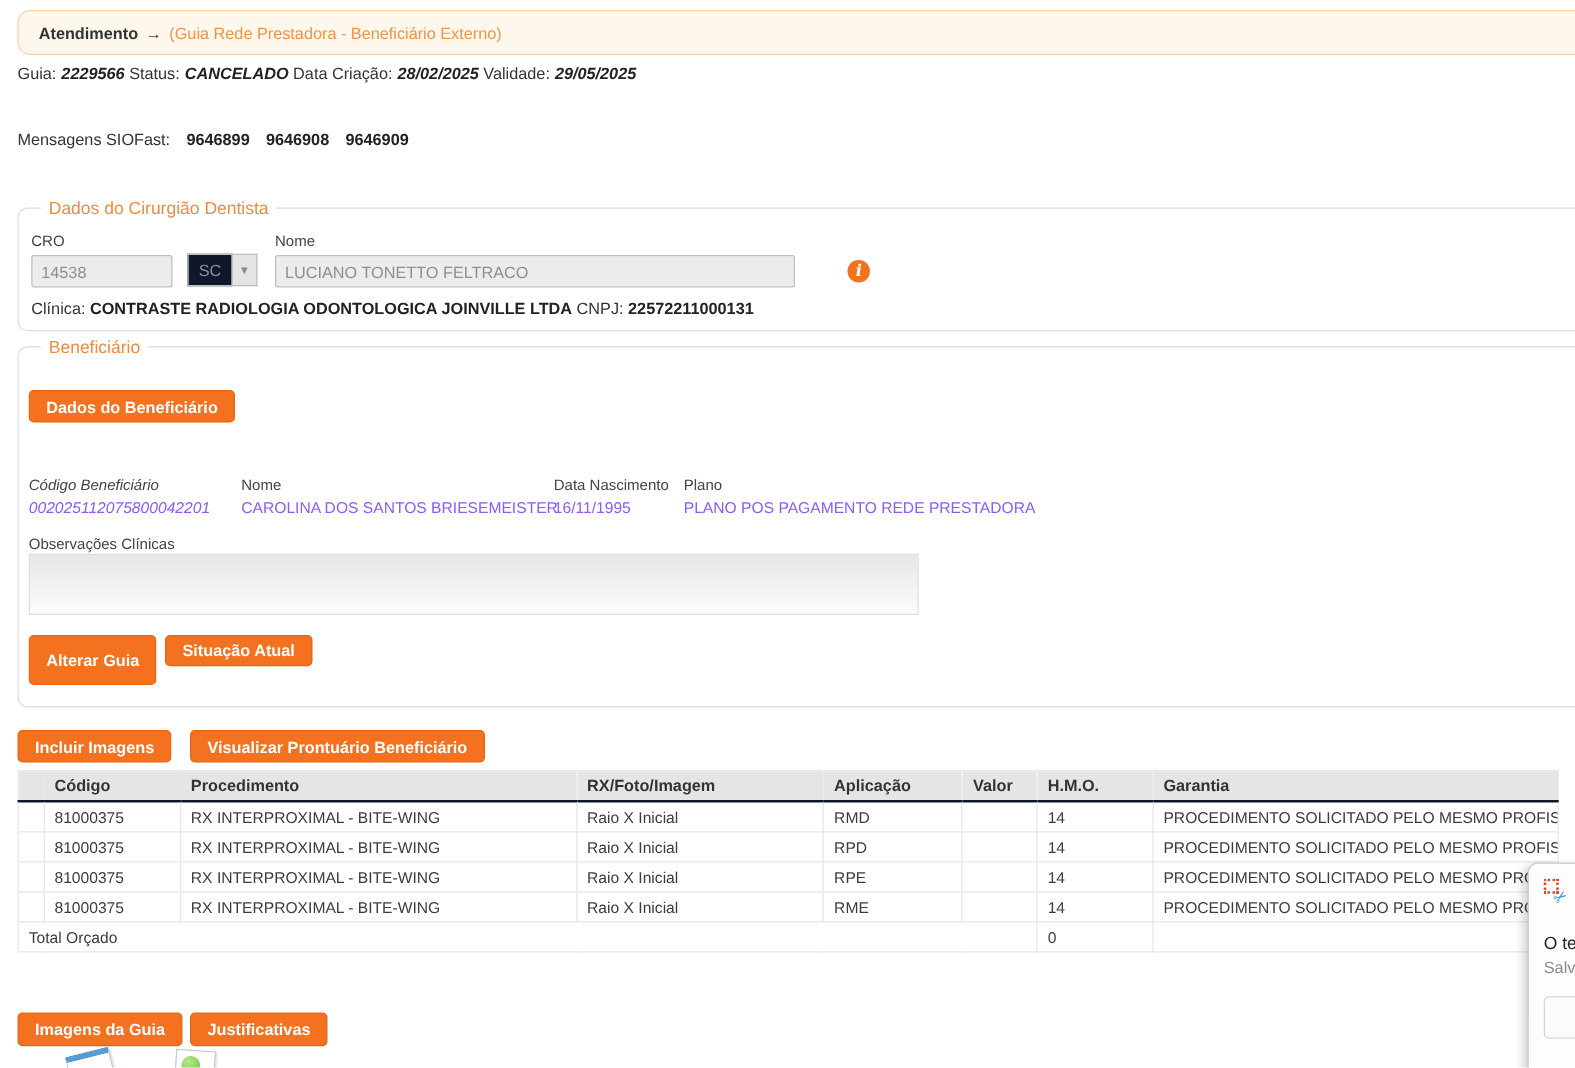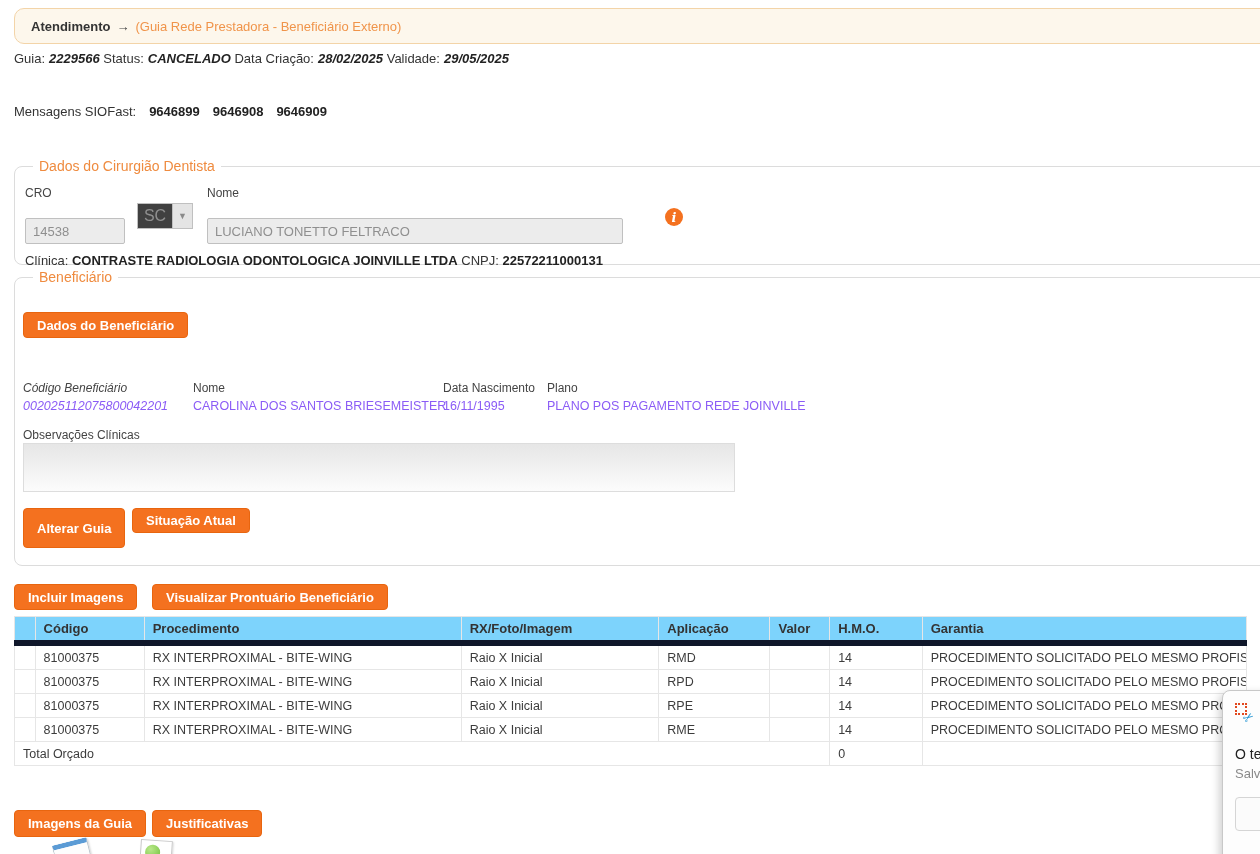--- a/index.html
+++ b/index.html
@@ -21,30 +21,30 @@
   .msg-line{position:absolute;left:14px;top:104px;white-space:nowrap;}
   .msg-num{font-weight:bold;color:#222;margin-left:13px;cursor:pointer;}
 
   
   fieldset{position:absolute;left:14px;width:1290px;margin:0;
     border:1px solid #dcdcdc;border-radius:8px;box-sizing:border-box;padding:0 0 0 8px;}
   fieldset legend{color:#ef8b3f;font-size:14px;margin-left:10px;padding:0 6px;}
   #fs-dentista{top:158px;height:107px;}
   #fs-beneficiario{top:269px;height:297px;}
 
-  .fld-label{font-size:12px;color:#444;margin-bottom:18px;}
+  .fld-label{font-size:12px;color:#444;margin-bottom:4px;}
   .input-dis{background:#ececec;border:1px solid #c0c0c0;color:#8f8f8f;
     height:26px;box-sizing:border-box;display:flex;align-items:center;
     padding:0 7px;font-size:13px;border-radius:2px;}
   .dent-row{display:flex;margin-top:12px;margin-left:2px;}
-  .cro-box{width:100px;}
+  .cro-box{width:113px;}
   .uf-wrap{display:flex;margin-left:12px;margin-top:17px;}
-  .uf-val{width:36px;height:26px;box-sizing:border-box;background:#404040;
+  .uf-val{width:36px;height:26px;box-sizing:border-box;background:#0f172a;
     border:1px solid #c0c0c0;color:#8f8f8f;display:flex;align-items:center;
-    justify-content:center;font-size:16px;}
+    justify-content:center;font-size:13px;}
   .uf-btn{width:20px;height:26px;box-sizing:border-box;background:#e4e4e4;
     border:1px solid #c0c0c0;border-left:none;display:flex;align-items:center;
     justify-content:center;color:#8a8a8a;font-size:9px;cursor:pointer;}
   .nome-wrap{margin-left:14px;}
   .nome-box{width:416px;}
   .info-icon{width:18px;height:18px;border-radius:50%;background:#f4711f;color:#fff;
     font-family:"DejaVu Serif",serif;font-style:italic;font-weight:bold;font-size:13px;
     display:flex;align-items:center;justify-content:center;margin:22px 0 0 42px;cursor:pointer;}
   .clinica-line{margin-top:9px;margin-left:2px;white-space:nowrap;}
   .clinica-line b{color:#222;}
@@ -72,22 +72,22 @@
   #btn-situacao{position:absolute;left:117px;top:223px;height:25px;}
 
   #btn-incluir{position:absolute;left:14px;top:584px;}
   #btn-prontuario{position:absolute;left:152px;top:584px;}
 
   
   .proc-table{position:absolute;left:14px;top:616px;width:1233px;
     border-collapse:collapse;table-layout:fixed;font-size:12.5px;color:#3c3c3c;}
   .proc-table th,.proc-table td{border:1px solid #e6e6e6;padding:3px 8px;
     height:17px;text-align:left;white-space:nowrap;overflow:hidden;box-sizing:content-box;}
-  .proc-table thead th{background:#7dd3fc;color:#333;font-weight:bold;font-size:13px;
-    border-bottom:6px solid #0f172a;}
+  .proc-table thead th{background:#e5e5e5;color:#333;font-weight:bold;font-size:13px;
+    border-bottom:2px solid #0f172a;}
   .proc-table tbody tr{background:#fff;}
 
   
   .legend-row{position:absolute;left:14px;top:772px;display:flex;align-items:center;
     font-size:13px;color:#3c3c3c;}
   .badge{height:22px;min-width:24px;padding:0 4px;display:inline-flex;align-items:center;
     justify-content:center;color:#333;font-size:13px;margin-right:5px;}
   .badge-label{margin-right:8px;white-space:nowrap;}
 
   #btn-imagens{position:absolute;left:14px;top:810px;height:27px;}
@@ -174,21 +174,21 @@
         <div class="ben-field">
           <div class="l">Nome</div>
           <div class="v">CAROLINA DOS SANTOS BRIESEMEISTER</div>
         </div>
         <div class="ben-field">
           <div class="l">Data Nascimento</div>
           <div class="v">16/11/1995</div>
         </div>
         <div class="ben-field">
           <div class="l">Plano</div>
-          <div class="v">PLANO POS PAGAMENTO REDE JOINVILLE</div>
+          <div class="v">PLANO POS PAGAMENTO REDE PRESTADORA</div>
         </div>
       </div>
     <div class="obs-label">Observações Clínicas</div>
     <textarea class="obs-area" style=""></textarea>
     <button class="btn" id="btn-alterar">Alterar Guia</button>
     <button class="btn" id="btn-situacao">Situação Atual</button>
   </fieldset>
 
   <button class="btn" id="btn-incluir">Incluir Imagens</button>
   <button class="btn" id="btn-prontuario">Visualizar Prontuário Beneficiário</button>

